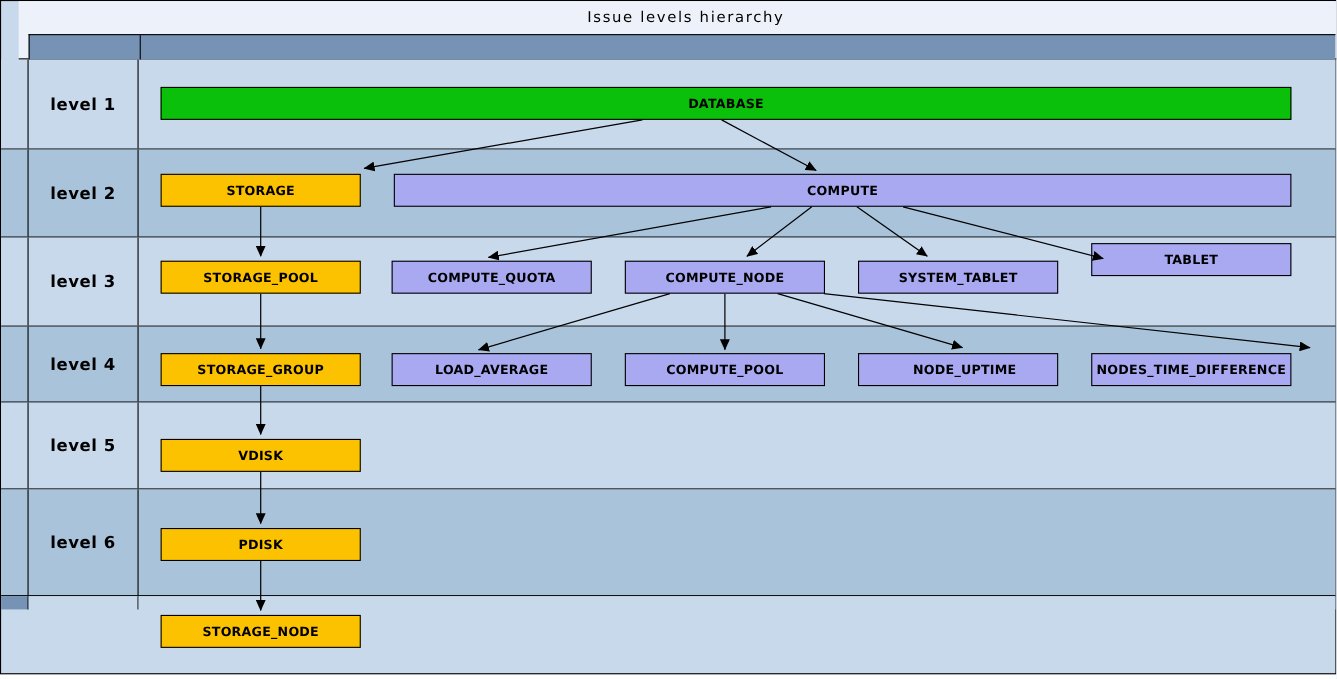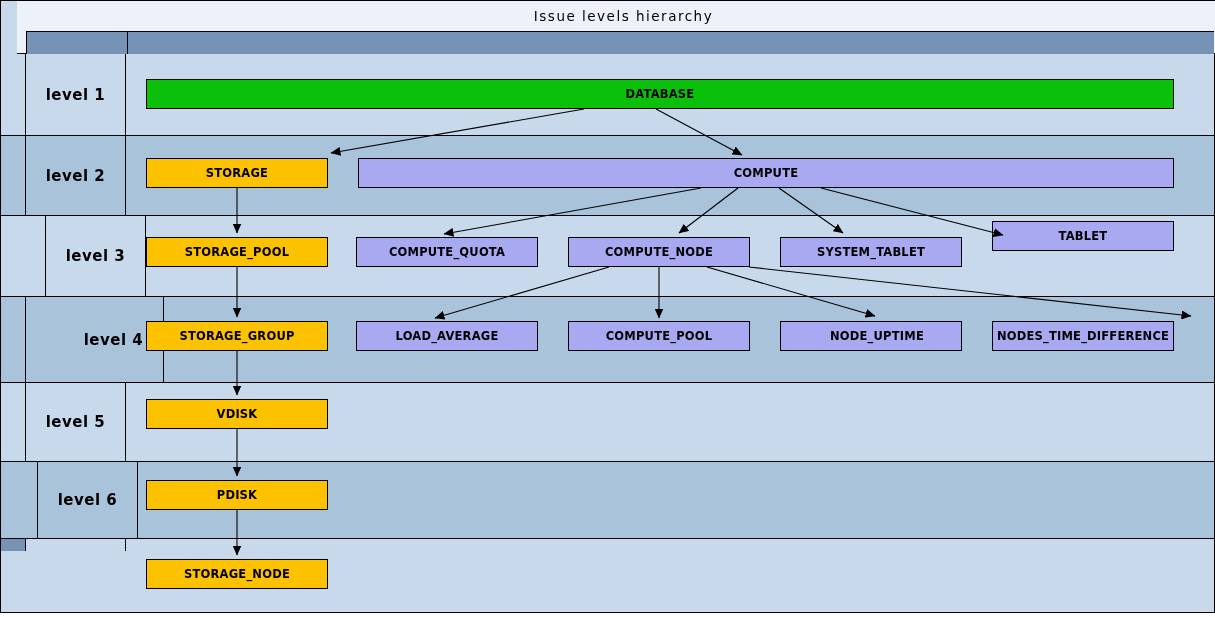--- a/index.html
+++ b/index.html
@@ -52,42 +52,42 @@
           </div>
           <div class="cell-c"></div>
         </div>
         <div class="row dark" style="height: 80px;">
           <div class="cell-a"></div>
           <div class="cell-b">
             <span class="level-label">level 2</span>
           </div>
           <div class="cell-c"></div>
         </div>
-        <div class="row light" style="height: 81px; padding-left: 20px;">
+        <div class="row light" style="height: 81px;">
           <div class="cell-a"></div>
           <div class="cell-b">
             <span class="level-label">level 3</span>
           </div>
           <div class="cell-c"></div>
         </div>
-        <div class="row dark" style="height: 86px; gap: 38px;">
+        <div class="row dark" style="height: 69px;">
           <div class="cell-a"></div>
           <div class="cell-b">
             <span class="level-label">level 4</span>
           </div>
           <div class="cell-c"></div>
         </div>
         <div class="row light" style="height: 79px;">
           <div class="cell-a"></div>
           <div class="cell-b">
             <span class="level-label">level 5</span>
           </div>
           <div class="cell-c"></div>
         </div>
-        <div class="row dark" style="height: 77px; padding-left: 12px;">
+        <div class="row dark" style="height: 97px;">
           <div class="cell-a"></div>
           <div class="cell-b">
             <span class="level-label">level 6</span>
           </div>
           <div class="cell-c"></div>
         </div>
         <div class="row bottomstrip" style="height: 12px;">
           <div class="cell-a"></div>
           <div class="cell-b"></div>
           <div class="cell-c"></div>

